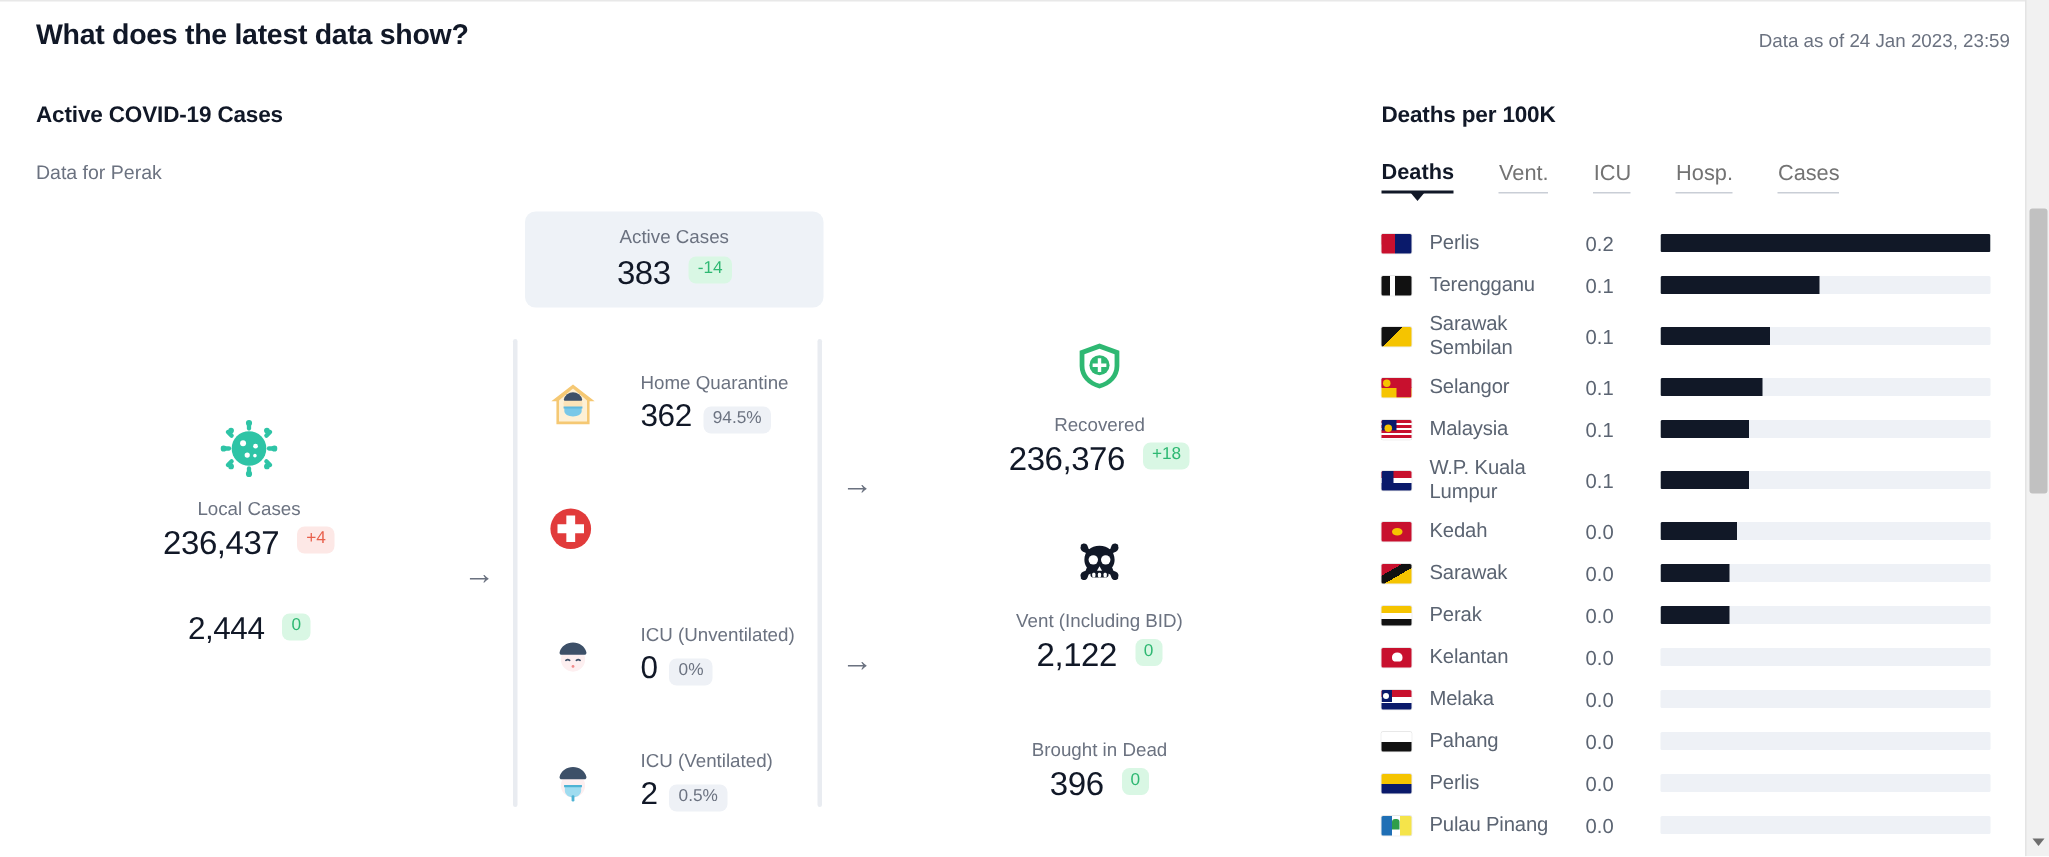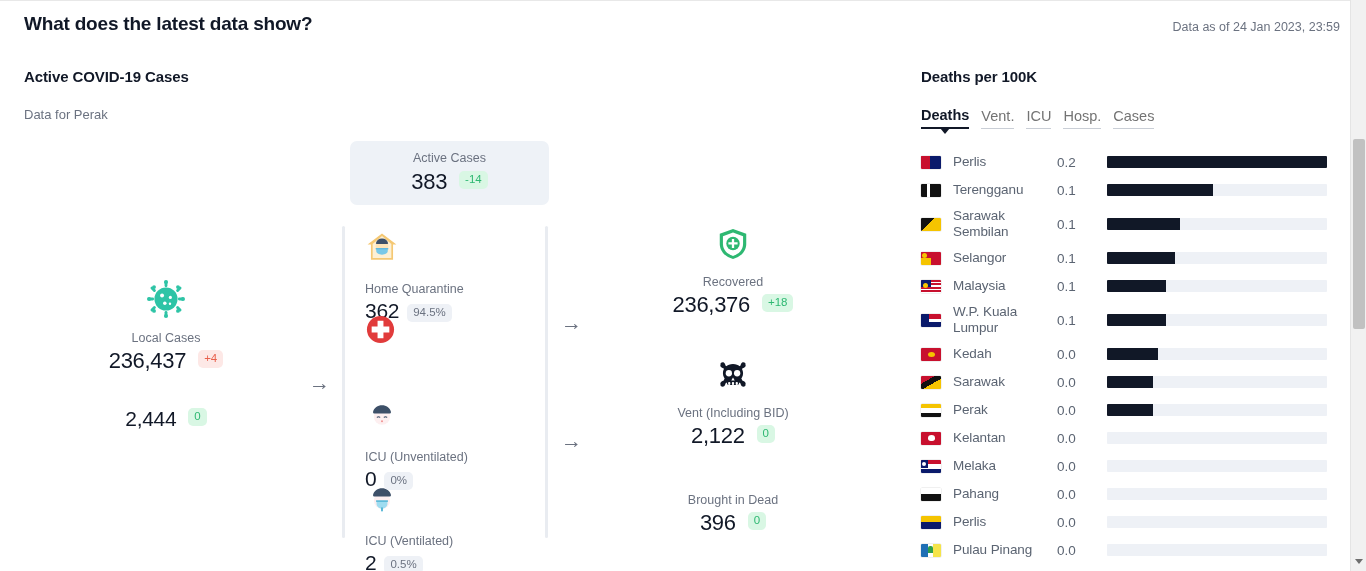--- a/index.html
+++ b/index.html
@@ -91,38 +91,38 @@
   .active-card .stat-label { margin-bottom: 2px; }
 
   .bracket {
     position: absolute; top: 226px; height: 312px; width: 3px;
     background: #e9ecf1; border-radius: 2px;
   }
   #bracket-left  { left: 342px; }
   #bracket-right { left: 545px; }
 
   .breakdown { position: absolute; left: 365px; top: 226px; width: 180px; }
-  .bd-item { display: flex; align-items: flex-start; gap: 13px; height: 84px; flex-direction: column; }
+  .bd-item { display: flex; align-items: center; gap: 28px; height: 84px; }
   .bd-icon { width: 34px; height: 34px; flex: 0 0 34px; margin-top: 4px; }
   .bd-text { padding-top: 2px; }
   .bd-label { font-size: 12.5px; color: #6b7280; line-height: 16px; white-space: nowrap; }
   .bd-row { display: flex; align-items: baseline; gap: 8px; }
   .bd-value { font-size: 21px; color: #111827; letter-spacing: -0.3px; line-height: 28px; }
 
   
   .rcol { position: absolute; left: 633px; width: 200px; text-align: center; }
   #rcol-recovered { top: 228px; }
   #rcol-death     { top: 358px; }
   #rcol-bid       { top: 492px; }
   .rcol .badge-icon { display: block; margin: 0 auto 10px auto; }
 
   
   .tabs {
     position: absolute; left: 921px; top: 107px;
-    display: flex; align-items: flex-end; gap: 12px;
+    display: flex; align-items: flex-end; gap: 30px;
   }
   .tab {
     font-size: 14.5px; padding-bottom: 4px; white-space: nowrap;
     position: relative; cursor: pointer;
   }
   .tab.inactive {
     color: #737373; border-bottom: 1px solid #c9ced6;
   }
   .tab.active {
     color: #111827; font-weight: bold; border-bottom: 2px solid #111827;

